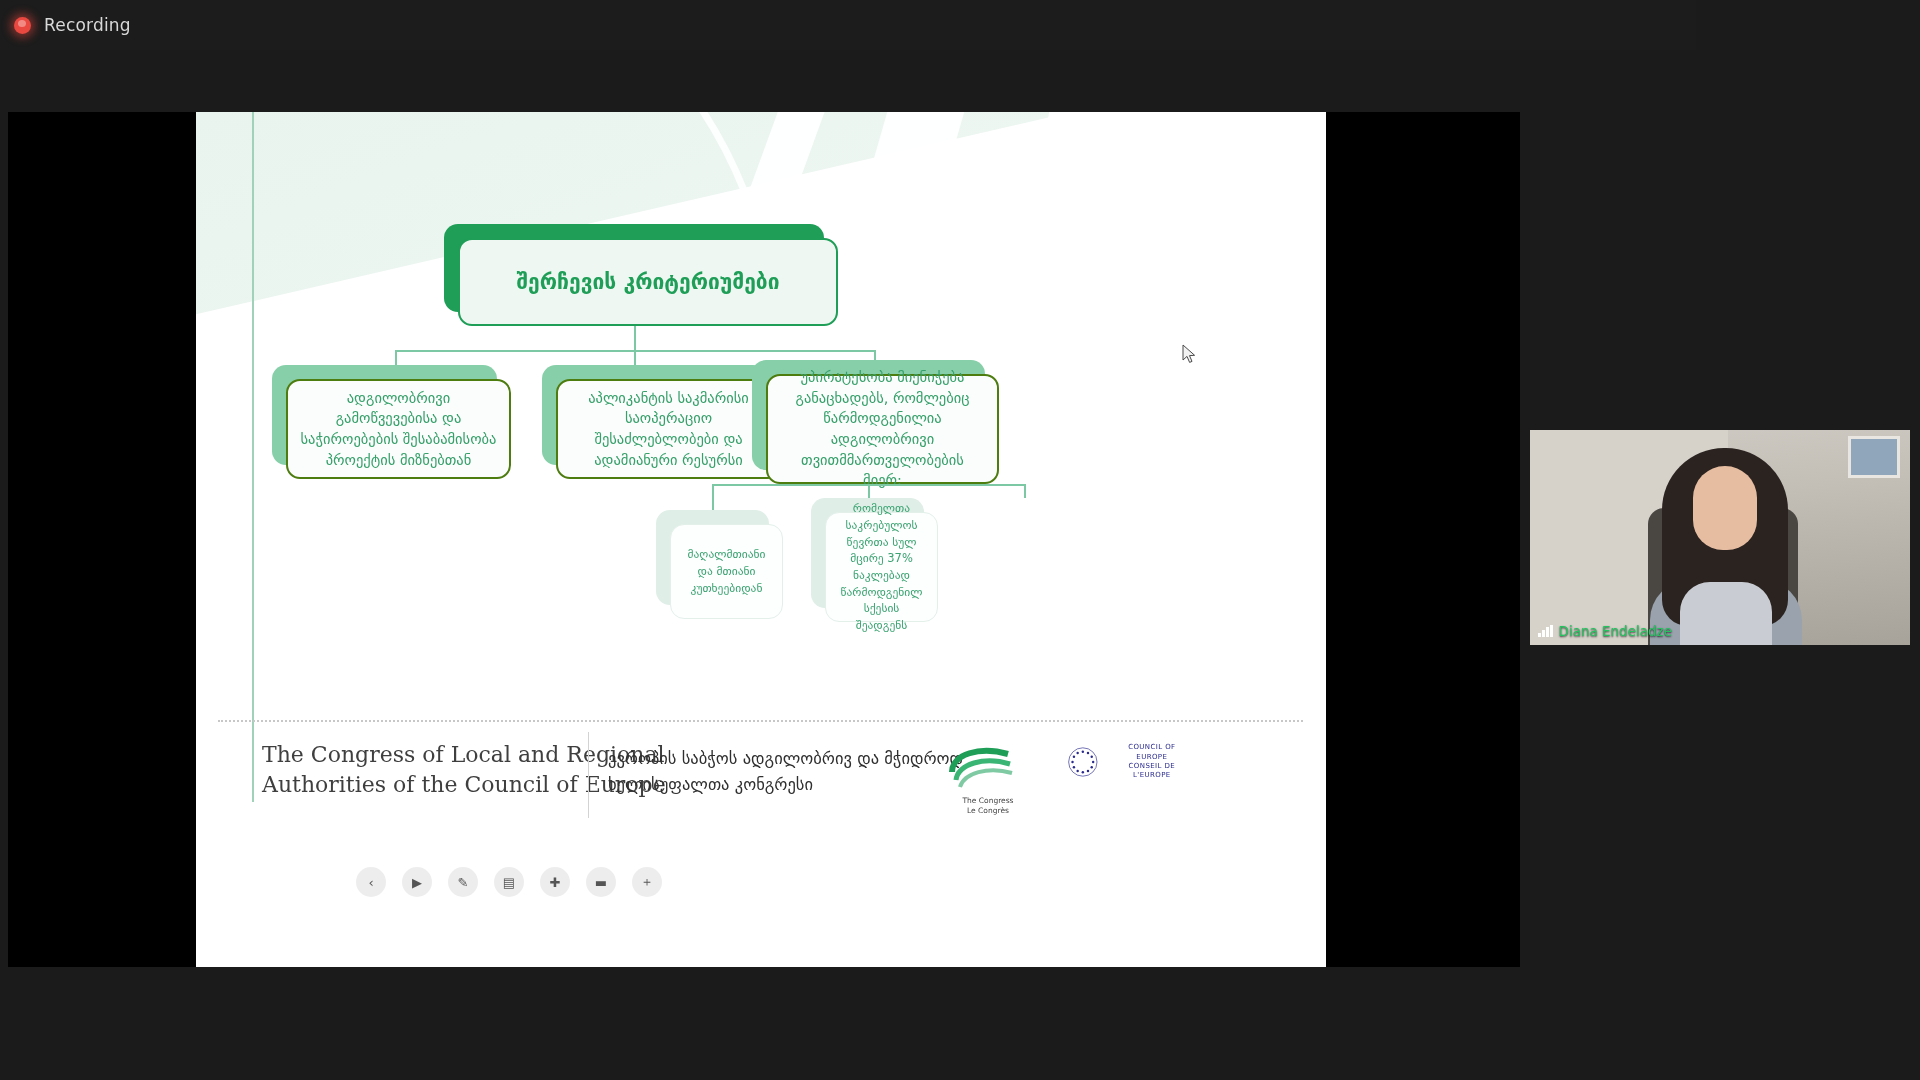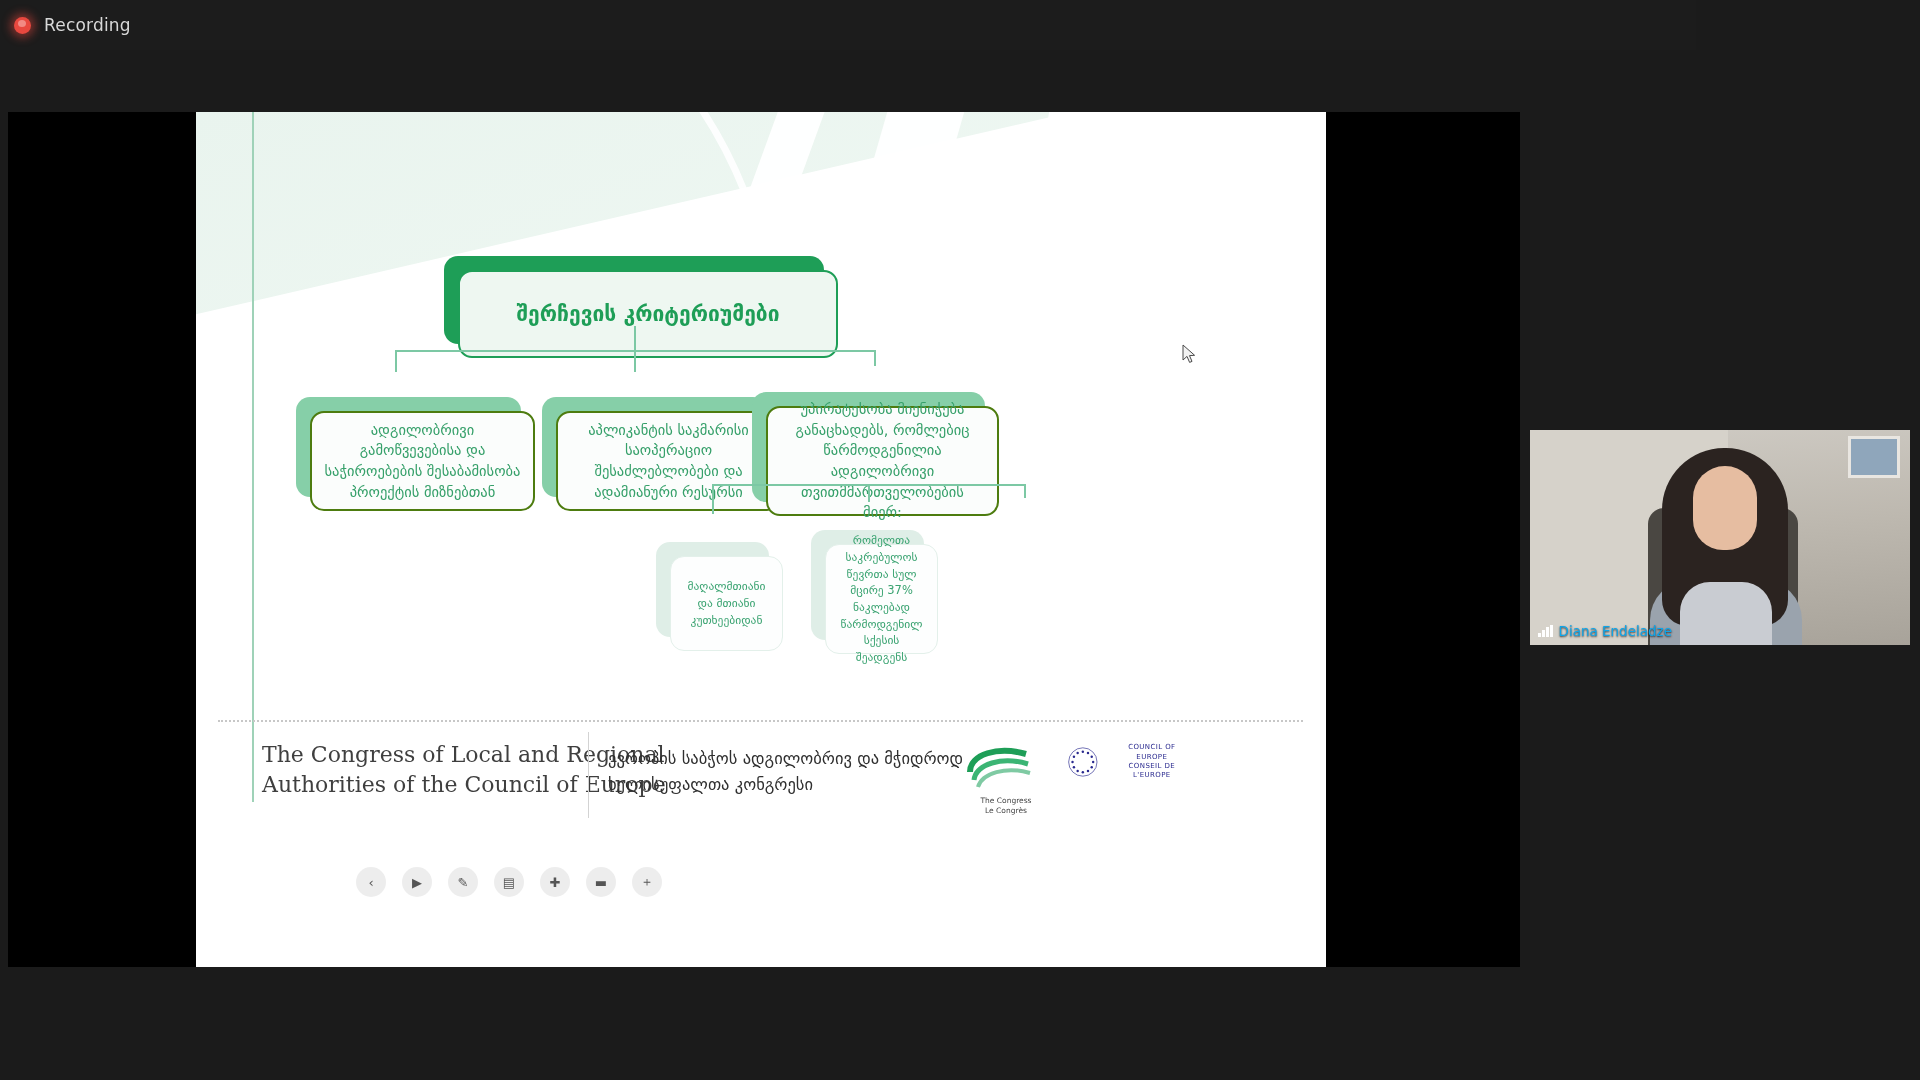--- a/index.html
+++ b/index.html
@@ -30,40 +30,40 @@
   .ray.r2{left:740px;top:-170px;width:74px;height:560px;transform:rotate(16deg);opacity:.95;}
   .ray.r3{left:880px;top:-170px;width:50px;height:560px;transform:rotate(9deg);opacity:.95;}
   .ray.r4{left:960px;top:-170px;width:120px;height:580px;transform:rotate(4deg);opacity:.95;}
   .ray.big{left:-120px;top:230px;width:1500px;height:900px;transform:rotate(-13deg);opacity:1;}
   .arc{position:absolute;left:-330px;top:-210px;width:900px;height:900px;border-radius:50%;
        border:7px solid #ffffff;opacity:.9;}
   .vline{position:absolute;left:56px;top:0;width:2px;height:690px;background:#9fd2b8;}
 
   
   .chart{position:absolute;left:0;top:0;width:1130px;height:855px;}
-  .node{position:absolute;box-sizing:border-box;margin-top:32px;}
+  .node{position:absolute;box-sizing:border-box;}
   
   .node .plate{position:absolute;left:0;top:0;width:100%;height:100%;border-radius:14px;}
   
   .node .card{position:absolute;left:14px;top:14px;width:100%;height:100%;border-radius:14px;
               background:#ffffff;display:flex;align-items:center;justify-content:center;text-align:center;
               box-sizing:border-box;padding:6px 12px;}
 
   
   .node.root{left:248px;top:112px;width:380px;height:88px;}
   .node.root .plate{background:#1e9e57;}
   .node.root .card{border:2.5px solid #1e9e57;background:#eef7f1;}
   .node.root .txt{color:#1e9e57;font-size:21px;font-weight:700;line-height:1.25;}
 
   
   .node.mid{width:225px;height:100px;top:253px;}
   .node.mid .plate{background:#86cfa8;}
   .node.mid .card{border:2px solid #4d7c0f;background:#fbfdfc;}
   .node.mid .txt{color:#36a06a;font-size:14.5px;line-height:1.42;}
-  .node.m1{left:100px;}
+  .node.m1{left:76px;}
   .node.m2{left:346px;}
   .node.m3{left:556px;width:233px;height:110px;top:248px;}
 
   
   .node.leaf{width:113px;top:390px;height:108px;}
   .node.leaf .plate{background:#dfeee7;}
   .node.leaf .card{border:1.5px solid #e3f0ea;background:#fdfefe;}
   .node.leaf .txt{color:#3aa371;font-size:11.5px;line-height:1.45;}
   .node.l1{left:460px;top:398px;height:95px;}
   .node.l2{left:615px;top:386px;height:110px;}
@@ -74,21 +74,21 @@
   .conn.v{width:2px;}
   .conn.h{height:2px;}
 
   
   .foot-rule{position:absolute;left:22px;top:608px;width:1085px;height:0;border-top:2px dotted #c7c7c7;}
   .foot{position:absolute;left:0;top:612px;width:1040px;height:120px;display:flex;align-items:center;}
   .foot-en{position:absolute;left:66px;top:16px;width:420px;color:#3f3f3f;font-size:22px;line-height:1.35;
            font-family:"DejaVu Serif","Liberation Serif",serif;}
   .foot-div{position:absolute;left:392px;top:8px;width:1px;height:86px;background:#d3d3d3;}
   .foot-ka{position:absolute;left:412px;top:22px;width:360px;color:#2f2f2f;font-size:16.5px;line-height:1.55;}
-  .logo-congress{position:absolute;left:768px;top:18px;width:84px;height:66px;}
+  .logo-congress{position:absolute;left:750px;top:18px;width:84px;height:66px;}
   .logo-coe{position:absolute;left:872px;top:18px;width:116px;height:66px;}
   .coe-cap{font-size:7px;color:#2a2a8f;letter-spacing:.4px;text-align:center;line-height:1.35;}
 
   
   .ctrls{position:absolute;left:0px;top:740px;width:420px;height:60px;display:flex;align-items:center;gap:16px;padding-left:160px;}
   .cbtn{width:30px;height:30px;border-radius:50%;background:rgba(235,235,235,.92);
         display:flex;align-items:center;justify-content:center;color:#555;font-size:13px;}
 
   
   .tile{position:absolute;left:1530px;top:430px;width:380px;height:215px;background:#2b2b2b;overflow:hidden;}
@@ -96,21 +96,21 @@
   .tile-wallL{position:absolute;left:0;top:0;width:52%;height:100%;background:#d6d2ca;}
   .tile-frame{position:absolute;right:10px;top:6px;width:46px;height:36px;background:#8fa6bb;border:3px solid #e9e6e1;}
   .tile-chair{position:absolute;left:118px;top:78px;width:150px;height:140px;background:#4a4742;border-radius:16px 16px 0 0;}
   .tile-hair{position:absolute;left:132px;top:18px;width:126px;height:178px;background:#2b2320;border-radius:62px 62px 26px 26px;}
   .tile-face{position:absolute;left:163px;top:36px;width:64px;height:84px;background:#e6bda1;border-radius:32px 32px 30px 30px;}
   .tile-body{position:absolute;left:120px;top:150px;width:152px;height:70px;background:#9aa3ad;border-radius:40px 40px 0 0;}
   .tile-body2{position:absolute;left:150px;top:152px;width:92px;height:68px;background:#c9ccd2;border-radius:30px 30px 0 0;}
   .tile-label{position:absolute;left:8px;bottom:6px;display:flex;align-items:center;gap:6px;}
   .bars{display:flex;align-items:flex-end;gap:1.5px;height:12px;}
   .bars i{display:block;width:2.5px;background:#fff;}
-  .name{color:#0ea5e9;font-size:13.5px;text-shadow:0 1px 2px rgba(0,0,0,.8);}
+  .name{color:#22c55e;font-size:13.5px;text-shadow:0 1px 2px rgba(0,0,0,.8);}
 
   
   .cursor{position:absolute;left:986px;top:232px;width:14px;height:20px;}
 </style>
 </head>
 <body>
 
 <div class="stage">
 
   <div class="topbar">

